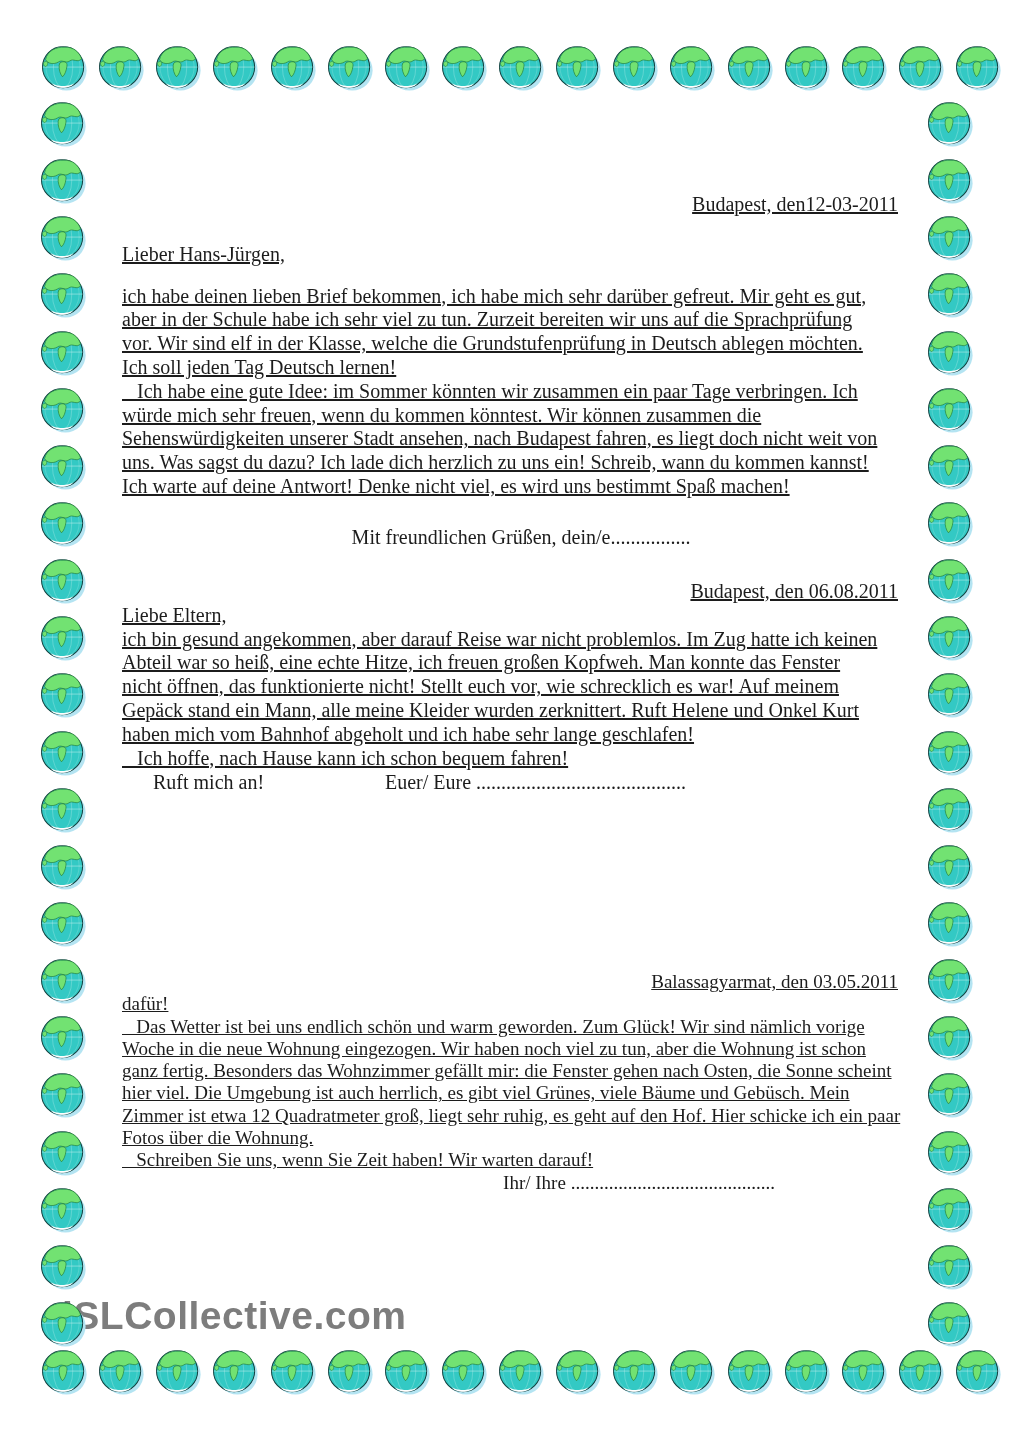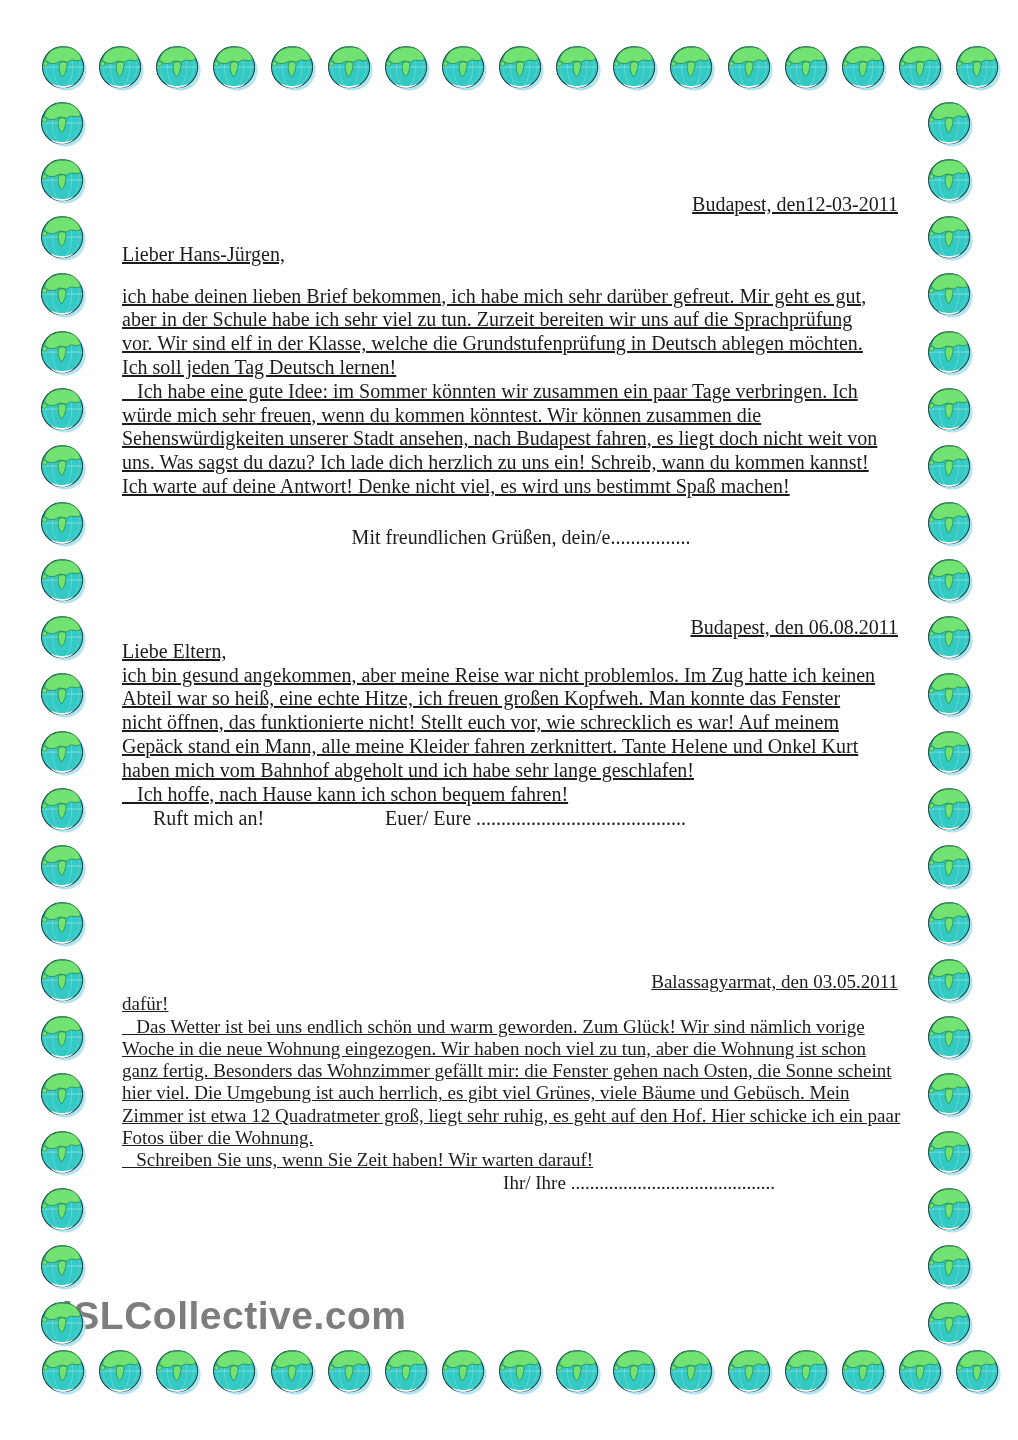--- a/index.html
+++ b/index.html
@@ -19,21 +19,21 @@
   .globe-col.right{left:926px;}
   
   .letters{position:absolute;left:122px;width:778px;top:0;z-index:1;}
   .letter{position:absolute;left:0;width:100%;font-size:20px;line-height:23.8px;}
   .letter .line{white-space:pre;text-decoration:underline;}
   .date{text-align:right;padding-right:2px;}
   #letter-1{top:193px;}
   #letter-1 .salutation{margin-top:26px;}
   #letter-1 .para{margin-top:18px;}
   #letter-1 .closing{margin-top:27px;white-space:pre;text-align:center;}
-  #letter-2{top:616px;}
+  #letter-2{top:580px;}
   #letter-2 .signoff-row{position:relative;margin-top:1px;height:24px;}
   #letter-2 .signoff-left{margin-left:31px;white-space:pre;}
   #letter-2 .signoff-right{position:absolute;left:263px;top:0;white-space:pre;}
   #letter-3{top:971px;font-size:19px;line-height:22.3px;}
   #letter-3 .signoff{margin-left:256px;white-space:pre;text-align:center;}
   
   .watermark{
     position:absolute;left:62px;top:1294px;z-index:2;
     font-family:"Liberation Sans","DejaVu Sans",sans-serif;
     font-weight:bold;font-size:39px;letter-spacing:.5px;
@@ -316,24 +316,24 @@
       <div class="line">uns. Was sagst du dazu? Ich lade dich herzlich zu uns ein! Schreib, wann du kommen kannst!</div>
       <div class="line">Ich warte auf deine Antwort! Denke nicht viel, es wird uns bestimmt Spaß machen!</div>
     </div>
     <div class="closing">    Mit freundlichen Grüßen, dein/e................</div>
   </div>
 
   <div class="letter" id="letter-2">
     <div class="date line">Budapest, den 06.08.2011</div>
     <div class="salutation line">Liebe Eltern,</div>
     <div class="para">
-      <div class="line">ich bin gesund angekommen, aber meine Reise war nicht problemlos. Im Zug hatte ich keinen</div>
+      <div class="line">ich bin gesund angekommen, aber darauf Reise war nicht problemlos. Im Zug hatte ich keinen</div>
       <div class="line">Abteil war so heiß, eine echte Hitze, ich freuen großen Kopfweh. Man konnte das Fenster</div>
       <div class="line">nicht öffnen, das funktionierte nicht! Stellt euch vor, wie schrecklich es war! Auf meinem</div>
-      <div class="line">Gepäck stand ein Mann, alle meine Kleider fahren zerknittert. Tante Helene und Onkel Kurt</div>
+      <div class="line">Gepäck stand ein Mann, alle meine Kleider wurden zerknittert. Ruft Helene und Onkel Kurt</div>
       <div class="line">haben mich vom Bahnhof abgeholt und ich habe sehr lange geschlafen!</div>
       <div class="line">   Ich hoffe, nach Hause kann ich schon bequem fahren!</div>
     </div>
     <div class="signoff-row">
       <span class="signoff-left">Ruft mich an!</span>
       <span class="signoff-right">Euer/ Eure ..........................................</span>
     </div>
   </div>
 
   <div class="letter" id="letter-3">

